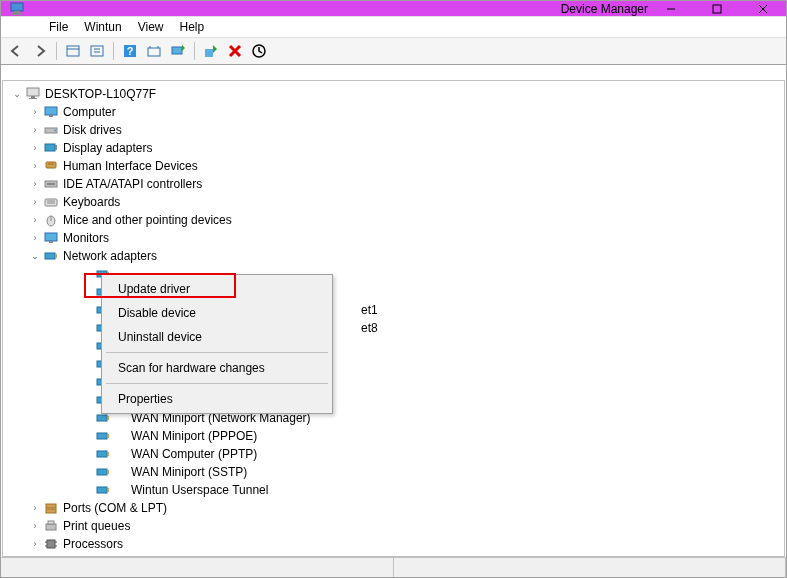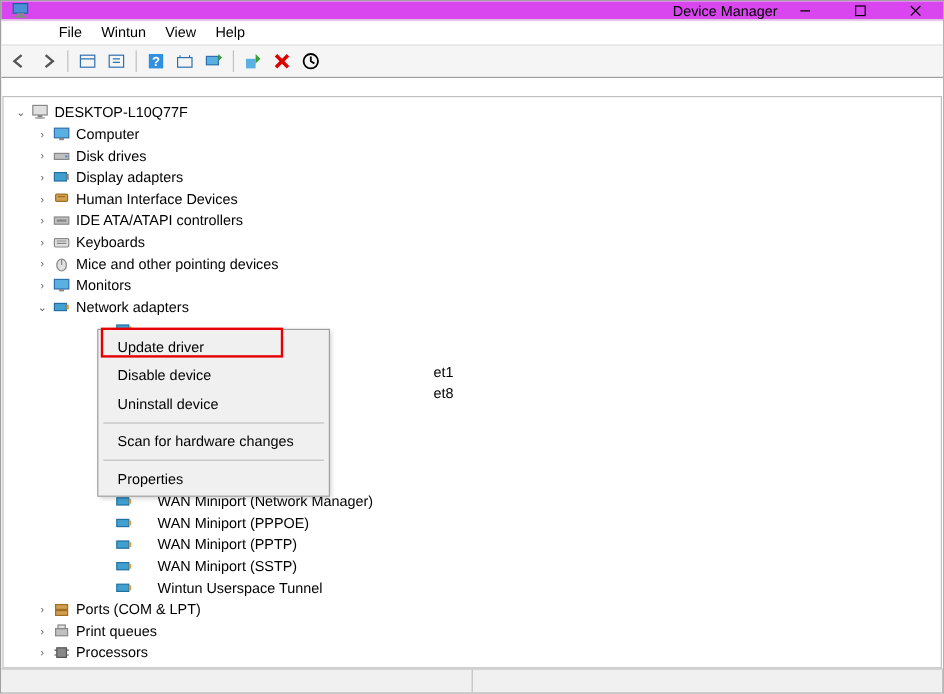--- a/index.html
+++ b/index.html
@@ -448,21 +448,21 @@
     <span>WAN Miniport (PPPOE)</span>
   </div>
   <div class="tree-node indent-2">
     <span class="expander spacer"></span>
     <span class="node-icon">
           <svg width="16" height="16">
             <rect x="2" y="5" width="10" height="6" fill="#40a0d0" stroke="#2070a0"></rect>
             <rect x="12" y="6" width="2" height="4" fill="#d0a050"></rect>
           </svg>
         </span>
-    <span>WAN Miniport (PPTP)</span>
+    <span>WAN Computer (PPTP)</span>
   </div>
   <div class="tree-node indent-2">
     <span class="expander spacer"></span>
     <span class="node-icon">
           <svg width="16" height="16">
             <rect x="2" y="5" width="10" height="6" fill="#40a0d0" stroke="#2070a0"></rect>
             <rect x="12" y="6" width="2" height="4" fill="#d0a050"></rect>
           </svg>
         </span>
     <span>WAN Miniport (SSTP)</span>
@@ -510,21 +510,21 @@
             <line x1="12" y1="6" x2="14" y2="6" stroke="#555"></line>
             <line x1="12" y1="10" x2="14" y2="10" stroke="#555"></line>
           </svg>
         </span>
     <span>Processors</span>
   </div>
 
 </div>
 </div>
 
-<div class="context-menu" style="left:80px; top:273px; width:194px;">
+<div class="context-menu" style="left:100px; top:273px; width:232px;">
   <div class="ctx-item">Update driver</div>
   <div class="ctx-item">Disable device</div>
   <div class="ctx-item">Uninstall device</div>
   <div class="ctx-sep"></div>
   <div class="ctx-item">Scan for hardware changes</div>
   <div class="ctx-sep"></div>
   <div class="ctx-item bold">Properties</div>
 </div>
 
 <div class="highlight-box" style="left:83px; top:272px; width:152px; height:25px;"></div>

